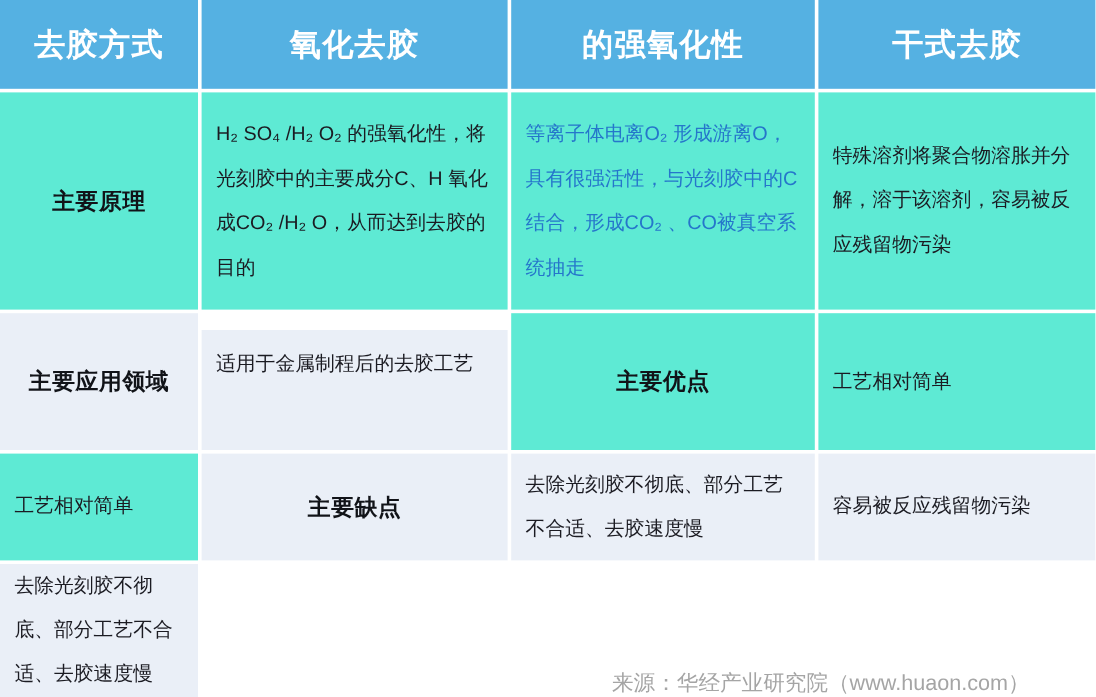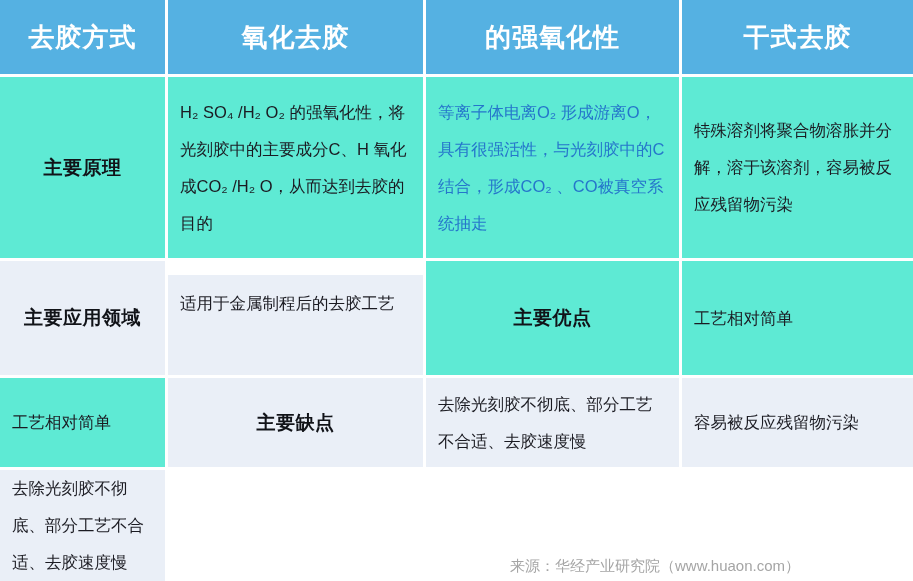--- a/index.html
+++ b/index.html
@@ -44,21 +44,21 @@
     padding:0 14px 0 12px;
   }
   .odd{background:#5eead4;}
   .even{background:#eaeff7;}
   .blue{color:#2576cb;}
   .top{align-items:flex-start;padding-top:10px;margin-top:14px;}
   .footer{
     position:absolute;
     left:510px;
     top:557px;
-    font-size:15px;
+    font-size:18px;
     color:#a5a5a5;
     z-index:2;
     white-space:nowrap;
   }
 </style>
 </head>
 <body>
 
 <div class="page">
   <div class="grid">

